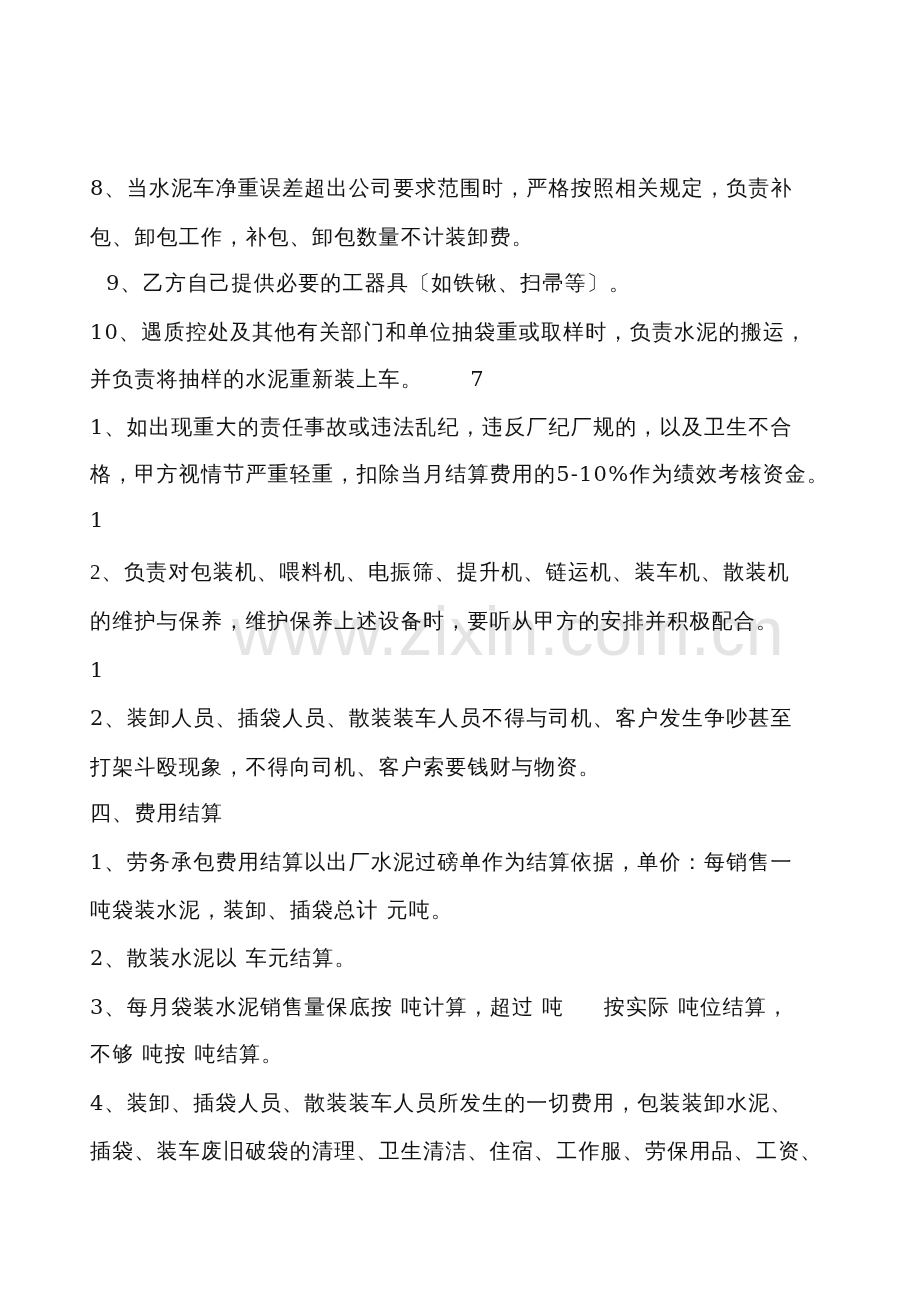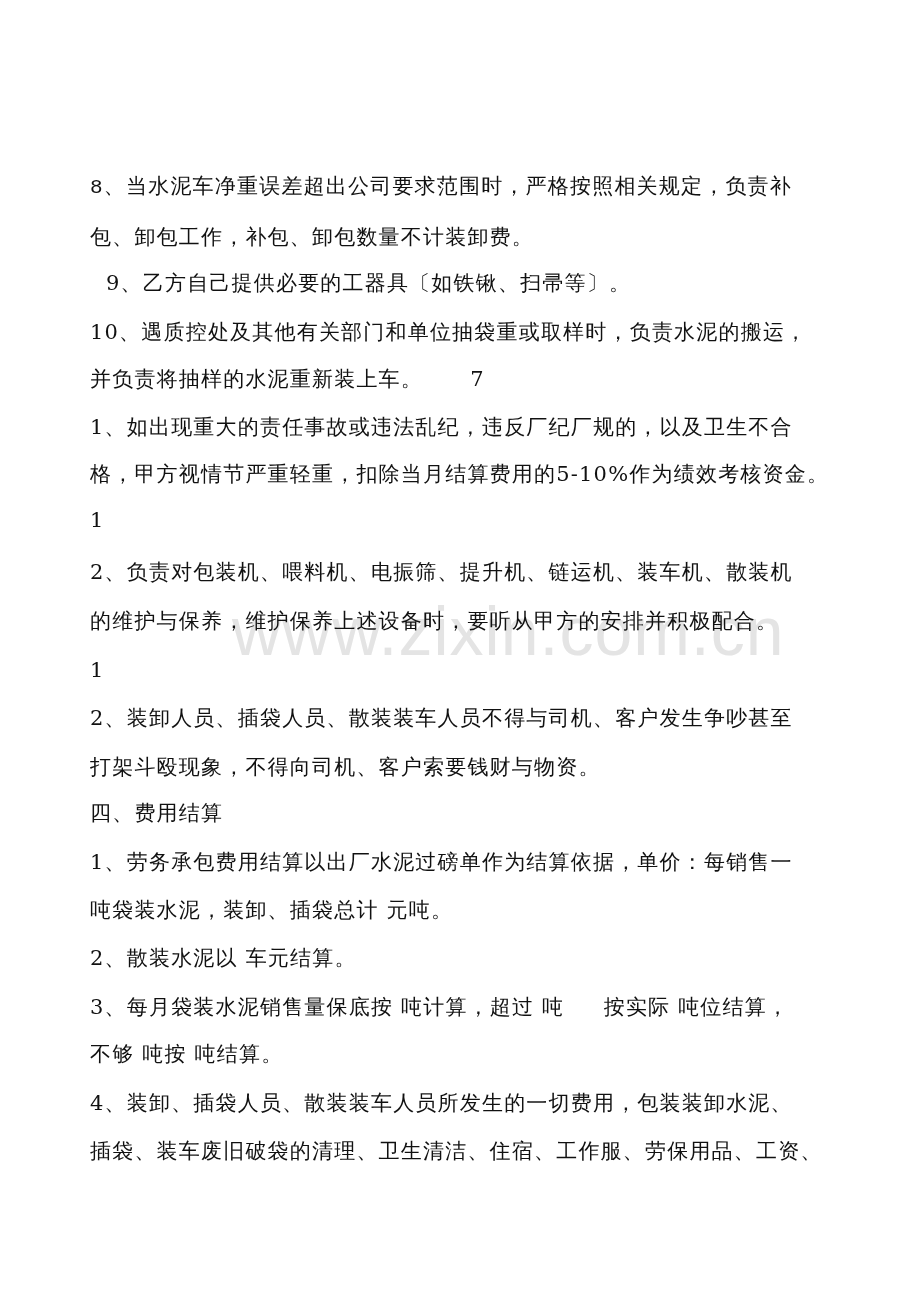--- a/index.html
+++ b/index.html
@@ -40,29 +40,29 @@
     }
     .line { z-index: 1; }
   </style>
 </head>
 <body>
 
 <div class="page">
   <div class="watermark">www.zixin.com.cn</div>
 
   <div id="lines">
-    <div class="line" style="top: 174px; font-family: Liberation Mono, monospace;">8、当水泥车净重误差超出公司要求范围时，严格按照相关规定，负责补</div>
+    <div class="line" style="top: 174px;">8、当水泥车净重误差超出公司要求范围时，严格按照相关规定，负责补</div>
     <div class="line" style="top: 223px;">包、卸包工作，补包、卸包数量不计装卸费。</div>
     <div class="line" style="top: 269px; margin-left: 16px;">9、乙方自己提供必要的工器具〔如铁锹、扫帚等〕。</div>
     <div class="line" style="top: 318px;">10、遇质控处及其他有关部门和单位抽袋重或取样时，负责水泥的搬运，</div>
     <div class="line" style="top: 365px;">并负责将抽样的水泥重新装上车。      7</div>
     <div class="line" style="top: 413px;">1、如出现重大的责任事故或违法乱纪，违反厂纪厂规的，以及卫生不合</div>
     <div class="line" style="top: 460px;">格，甲方视情节严重轻重，扣除当月结算费用的5-10%作为绩效考核资金。</div>
     <div class="line" style="top: 506px;">1</div>
-    <div class="line" style="top: 558px;">2、负责对包装机、喂料机、电振筛、提升机、链运机、装车机、散装机</div>
+    <div class="line" style="top: 558px; font-family: Liberation Serif, serif;">2、负责对包装机、喂料机、电振筛、提升机、链运机、装车机、散装机</div>
     <div class="line" style="top: 607px; font-family: Liberation Serif, serif;">的维护与保养，维护保养上述设备时，要听从甲方的安排并积极配合。</div>
     <div class="line" style="top: 656px;">1</div>
     <div class="line" style="top: 704px;">2、装卸人员、插袋人员、散装装车人员不得与司机、客户发生争吵甚至</div>
     <div class="line" style="top: 753px; text-align: right;">打架斗殴现象，不得向司机、客户索要钱财与物资。</div>
     <div class="line" style="top: 799px;">四、费用结算</div>
     <div class="line" style="top: 848px;">1、劳务承包费用结算以出厂水泥过磅单作为结算依据，单价：每销售一</div>
     <div class="line" style="top: 896px;">吨袋装水泥，装卸、插袋总计 元吨。</div>
     <div class="line" style="top: 944px;">2、散装水泥以 车元结算。</div>
     <div class="line" style="top: 993px;">3、每月袋装水泥销售量保底按 吨计算，超过 吨     按实际 吨位结算，</div>
     <div class="line" style="top: 1040px;">不够 吨按 吨结算。</div>

